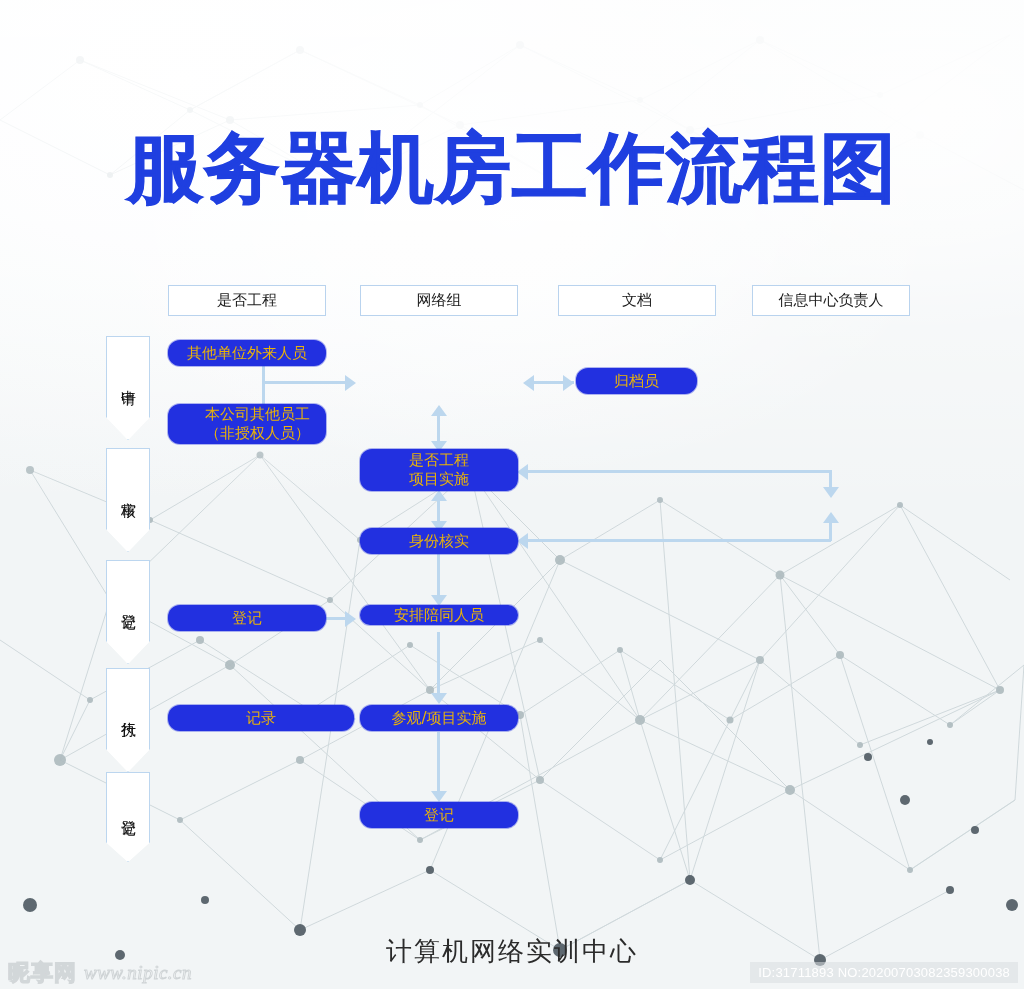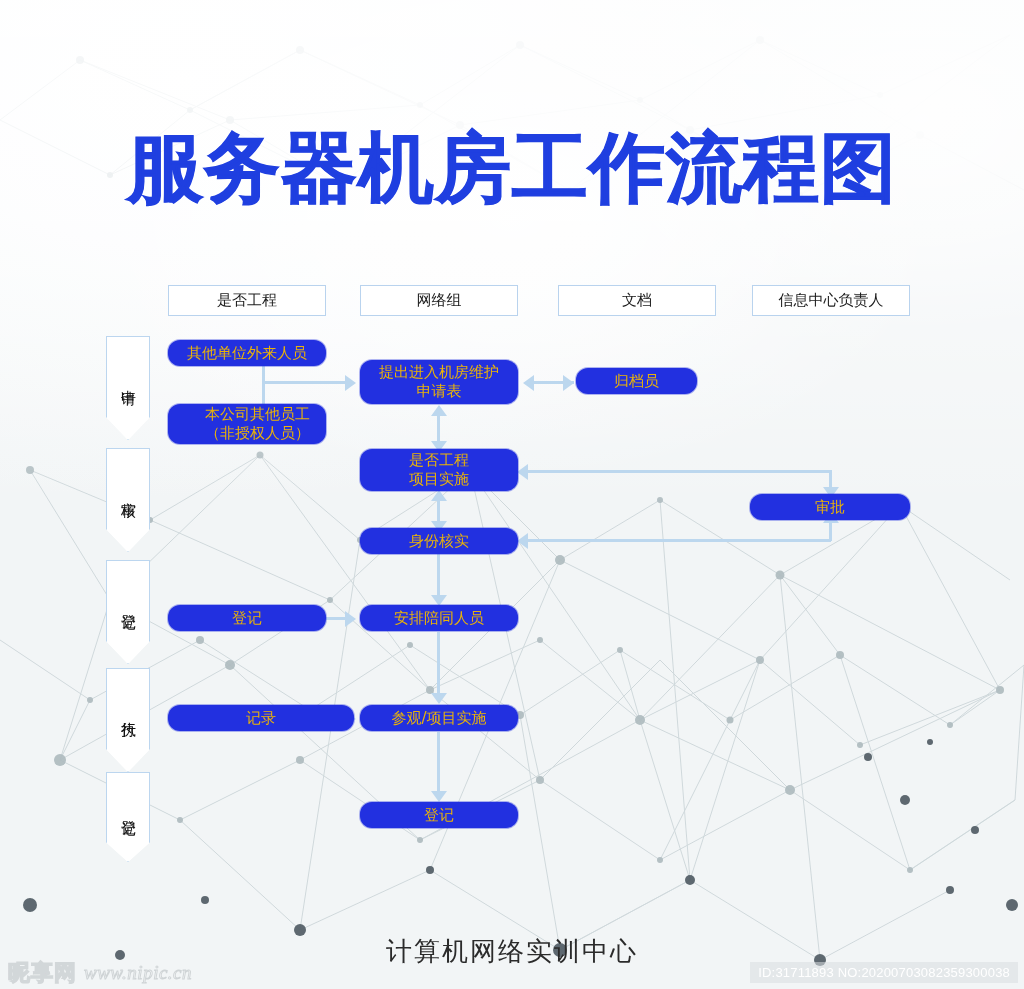--- a/index.html
+++ b/index.html
@@ -306,35 +306,32 @@
   <div class="ar right" style="left:345px;top:711px;"></div>
 
   <div class="conn v" style="left:437px;top:732px;height:62px;"></div>
   <div class="ar down" style="left:431px;top:791px;"></div>
 
   <div class="box" style="left:168px;top:340px;width:158px;height:26px;">其他单位外来人员</div>
 
   <div class="box" style="left:168px;top:404px;width:158px;height:40px;padding-left:21px;">本公司其他员工
 （非授权人员）</div>
 
-  <div class="box" style="left:360px;top:360px;width:158px;height:44px;">提出进入机房维护
-申请表</div>
 
   <div class="box" style="left:576px;top:368px;width:121px;height:26px;">归档员</div>
 
   <div class="box" style="left:360px;top:449px;width:158px;height:42px;">是否工程
 项目实施</div>
 
-  <div class="box" style="left:750px;top:494px;width:160px;height:26px;">审批</div>
 
   <div class="box" style="left:360px;top:528px;width:158px;height:26px;">身份核实</div>
 
   <div class="box" style="left:168px;top:605px;width:158px;height:26px;">登记</div>
 
-  <div class="box" style="left:360px;top:605px;width:158px;height:26px;">安排陪同人员</div>
+  <div class="box" style="left:360px;top:605px;width:158px;height:20px;">安排陪同人员</div>
 
   <div class="box" style="left:168px;top:705px;width:186px;height:26px;">记录</div>
 
   <div class="box" style="left:360px;top:705px;width:158px;height:26px;">参观/项目实施</div>
 
   <div class="box" style="left:360px;top:802px;width:158px;height:26px;">登记</div>
 
   <div class="footer">计算机网络实训中心</div>
 
   <div class="wm-left">

